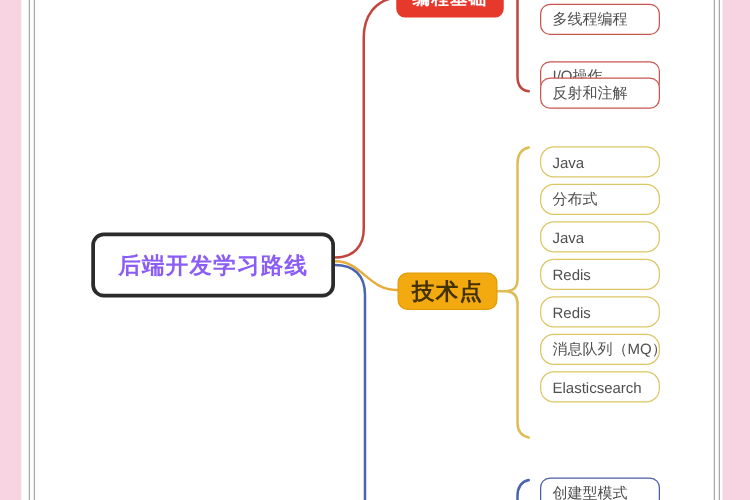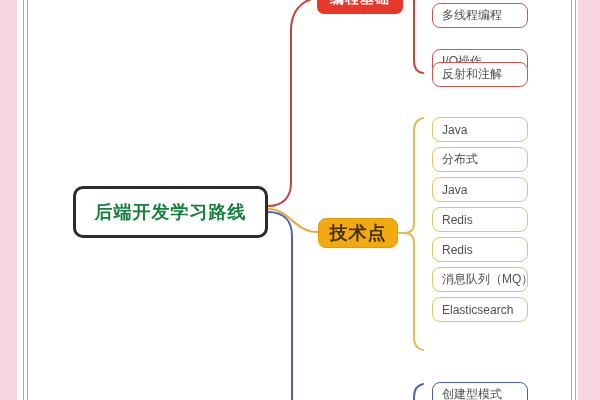--- a/index.html
+++ b/index.html
@@ -19,41 +19,41 @@
     background:#a9a9a9;
   }
   .links{position:absolute;top:0;left:0;z-index:2;}
   .node{
     position:absolute;display:flex;align-items:center;justify-content:center;
     box-sizing:border-box;z-index:3;
   }
   .root{
     left:73px;top:186px;width:195px;height:52px;
     background:#ffffff;border:3px solid #2b2b2b;border-radius:10px;
-    font-size:18px;font-weight:600;color:#15803d;letter-spacing:1px;
+    font-size:18px;font-weight:600;color:#8b5cf6;letter-spacing:1px;
   }
   .p-red{
     left:317px;top:-17px;width:86px;height:31px;
     background:#E7382C;border-radius:7px;
     font-size:14px;font-weight:600;color:#ffffff;letter-spacing:1px;
   }
   .p-yellow{
     left:318px;top:218px;width:80px;height:30px;
     background:#F3AA10;border:1px solid #E19B00;border-radius:8px;
     font-size:18px;font-weight:700;color:#433200;letter-spacing:1px;
   }
   .child{
     position:absolute;left:432px;width:96px;height:25px;
     display:flex;align-items:center;box-sizing:border-box;
     background:#ffffff;border-radius:8px;border:1.5px solid;
     font-size:12px;color:#4f4f4f;padding:0 9px;z-index:3;
     white-space:nowrap;overflow:hidden;
   }
   .c-red{border-color:#C8574F;}
-  .c-yellow{border-color:#DBC766;}
+  .c-yellow{border-color:#DBC766;border-radius:11px;}
   .c-blue{border-color:#4A5FA8;}
 </style>
 </head>
 <body>
 
 <div class="stage">
 
   <div class="page"></div>
   <div class="vline" style="left:23px"></div>
   <div class="vline" style="left:27px"></div>

